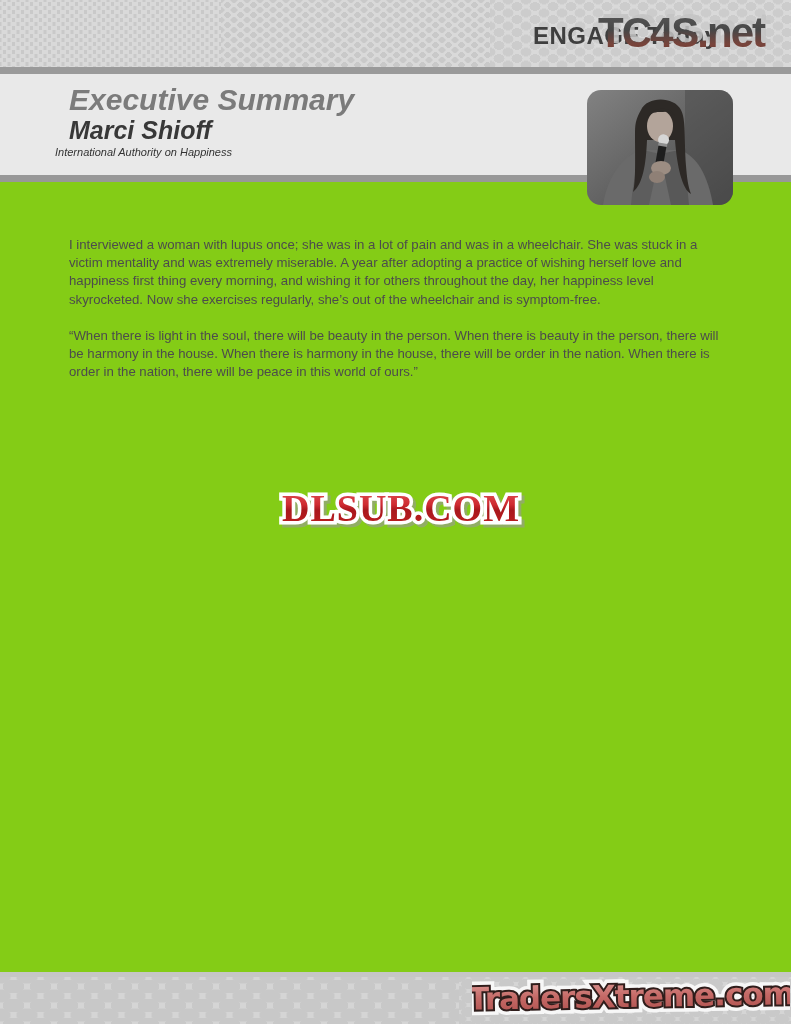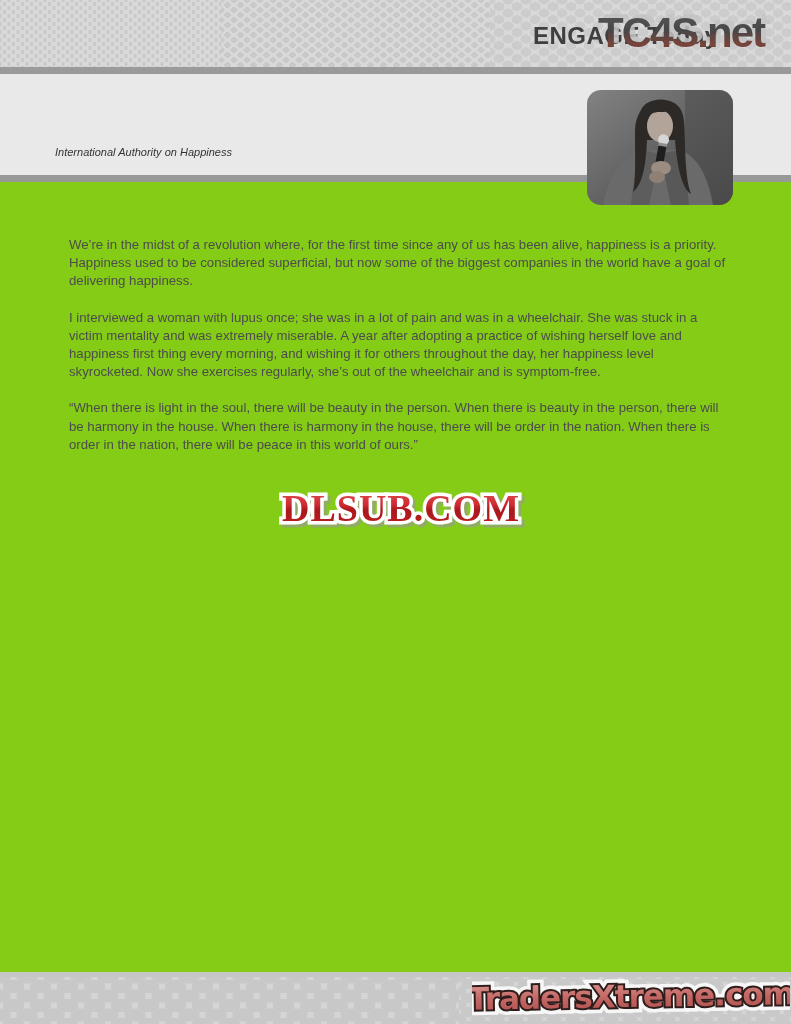--- a/index.html
+++ b/index.html
@@ -143,20 +143,22 @@
         <stop offset="100%" stop-color="#622f29"></stop>
       </linearGradient>
     </defs>
     <text x="7" y="41" font-family="Liberation Sans, sans-serif" font-size="42" font-weight="bold" letter-spacing="-2" fill="#c4c4c4" opacity="0.85">TC4S.net</text>
     <text x="2" y="45" font-family="Liberation Sans, sans-serif" font-size="42" font-weight="bold" letter-spacing="-2" fill="url(#tcg)">TC4S.net</text>
   </svg>
 
   <div class="bar bar1"></div>
 
   <div class="titleband">
+    <h1 class="title">Executive Summary</h1>
+    <h2 class="author">Marci Shioff</h2>
     <div class="subtitle">International Authority on Happiness</div>
   </div>
 
   <div class="bar bar2"></div>
 
   <div class="photo">
     <svg width="146" height="115" viewBox="0 0 146 115">
       <defs>
         <linearGradient id="pbg" x1="0" y1="0" x2="1" y2="1">
           <stop offset="0%" stop-color="#828282"></stop>
@@ -181,21 +183,20 @@
         <rect x="67.5" y="44" width="11" height="11" rx="5.5" fill="#d6d6d6"></rect>
         <rect x="68.5" y="53" width="9" height="3" fill="#8f8f8f"></rect>
       </g>
 
       <ellipse cx="74" cy="78" rx="10" ry="7" fill="#9c8d82"></ellipse>
       <ellipse cx="70" cy="87" rx="8" ry="6" fill="#8f8076"></ellipse>
     </svg>
   </div>
 
   <main class="bodytext">
-    <p>We’re in the midst of a revolution where, for the first time since any of us has been alive, happiness is a priority. Happiness used to be considered superficial, but now some of the biggest companies in the world have a goal of delivering happiness.</p>
     <p>I interviewed a woman with lupus once; she was in a lot of pain and was in a wheelchair. She was stuck in a victim mentality and was extremely miserable. A year after adopting a practice of wishing herself love and happiness first thing every morning, and wishing it for others throughout the day, her happiness level skyrocketed. Now she exercises regularly, she’s out of the wheelchair and is symptom-free.</p>
     <p>“When there is light in the soul, there will be beauty in the person. When there is beauty in the person, there will be harmony in the house. When there is harmony in the house, there will be order in the nation. When there is order in the nation, there will be peace in this world of ours.”</p>
   </main>
 
   <svg class="wm-mid" width="300" height="52" viewBox="0 0 300 52">
     <defs>
       <linearGradient id="dlg" x1="0" y1="0" x2="0" y2="1">
         <stop offset="0%" stop-color="#e2565c"></stop>
         <stop offset="42%" stop-color="#cf2b31"></stop>
         <stop offset="55%" stop-color="#a9181d"></stop>

